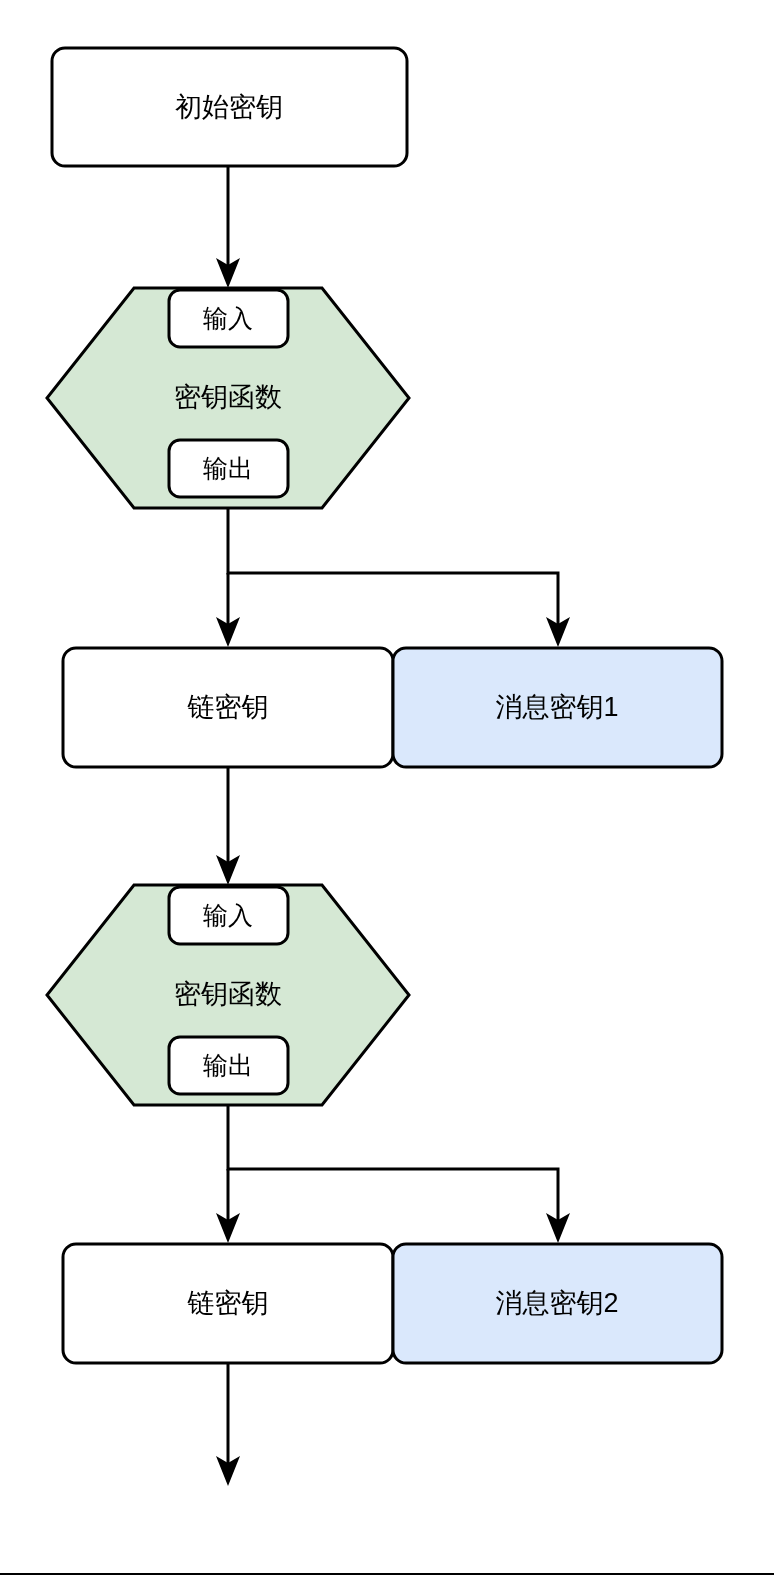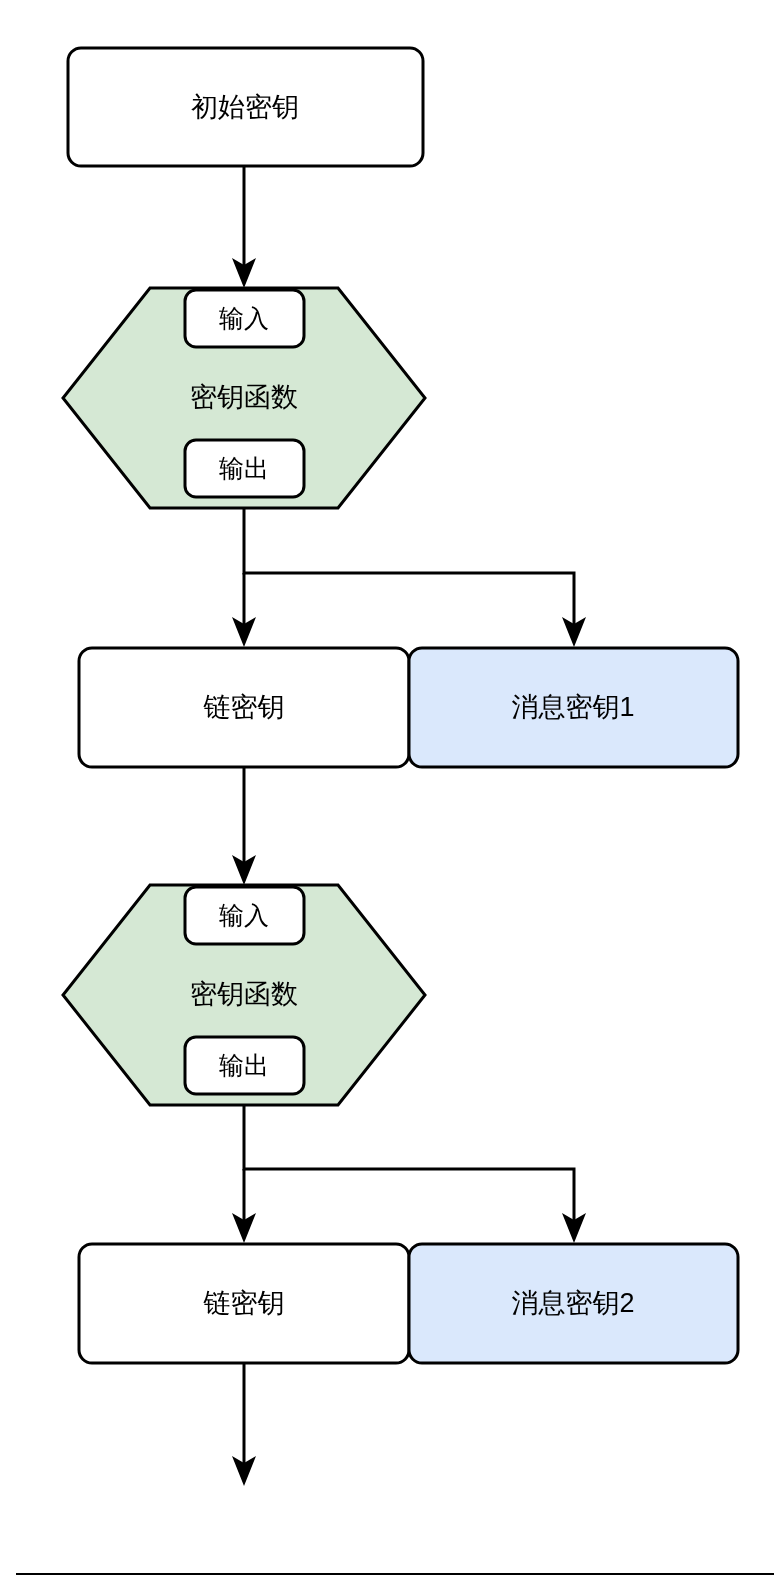--- a/index.html
+++ b/index.html
@@ -9,21 +9,21 @@
   }
   body {
     width: 774px;
     height: 1576px;
     position: relative;
     overflow: hidden;
     font-family: "Liberation Sans", "DejaVu Sans", sans-serif;
   }
   #diagram-canvas {
     position: absolute;
-    left: 16px;
+    left: 0;
     top: 0;
     width: 696px;
     height: 1576px;
   }
   svg.flow {
     position: absolute;
     left: 0;
     top: 0;
     width: 774px;
     height: 1576px;

